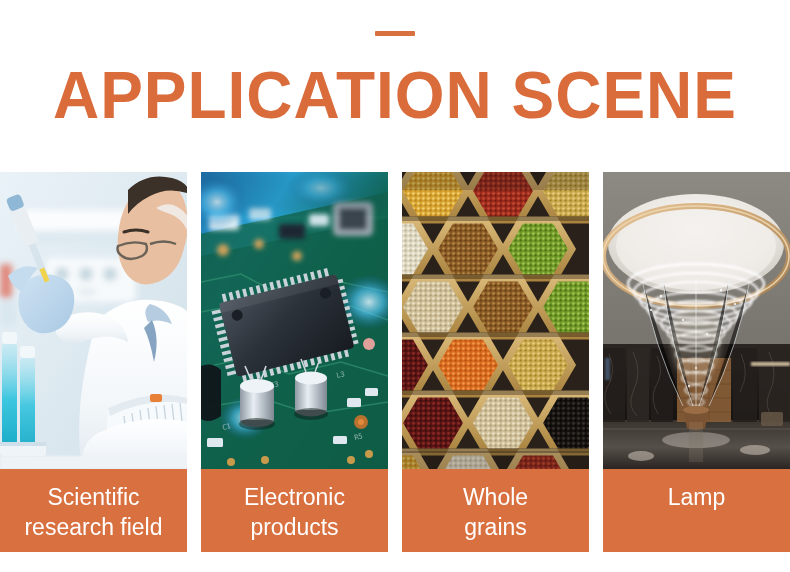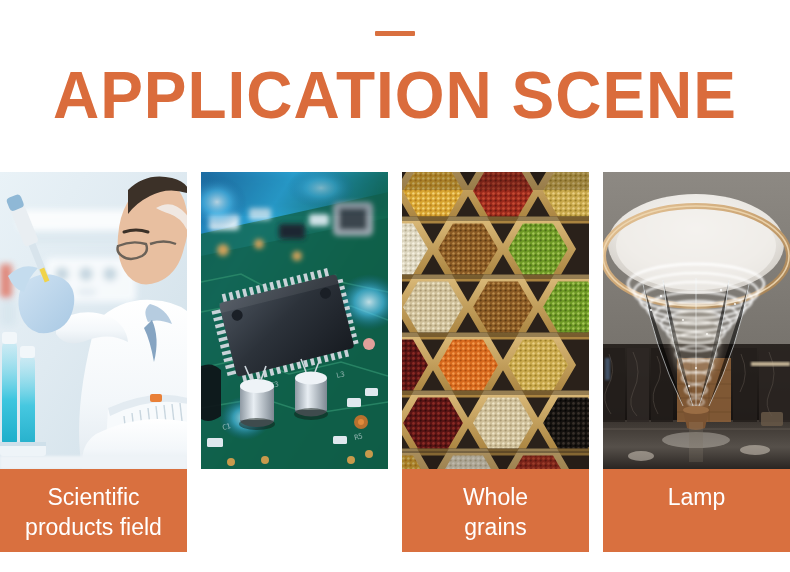--- a/index.html
+++ b/index.html
@@ -202,21 +202,21 @@
                 <path d="M180 231 l2 18"></path>
             </g>
           </g>
 
           <path d="M96 262 q44 -22 92 -12 l0 47 l-104 0 q-6 -22 12 -35 z" fill="url(#coat)"></path>
 
           <rect x="0" y="284" width="187" height="13" fill="#eef3f7" filter="url(#softLab)"></rect>
         </svg>
       </div>
       <div class="card-caption">Scientific
-products field</div>
+research field</div>
     </div>
 
     <div class="card">
       <div class="card-photo">
         <svg viewBox="0 0 187 297" preserveAspectRatio="xMidYMid slice" xmlns="http://www.w3.org/2000/svg">
           <defs>
             <linearGradient id="pcbBg" x1="0" y1="0" x2="1" y2="1">
               <stop offset="0%" stop-color="#1d6fa8"></stop>
               <stop offset="25%" stop-color="#2aa6d8"></stop>
               <stop offset="55%" stop-color="#0f6a55"></stop>
@@ -379,20 +379,22 @@
             <text x="70" y="216" transform="rotate(-14 70 216)">C3</text>
             <text x="136" y="206" transform="rotate(-14 136 206)">L3</text>
             <text x="154" y="268" transform="rotate(-14 154 268)">R5</text>
             <text x="22" y="258" transform="rotate(-14 22 258)">C1</text>
           </g>
 
           <rect width="187" height="297" fill="none"></rect>
           <rect x="0" y="0" width="187" height="40" fill="#0b2b3a" opacity="0.12" filter="url(#blurPcbHard)"></rect>
         </svg>
       </div>
+      <div class="card-caption">Electronic
+products</div>
     </div>
 
     <div class="card">
       <div class="card-photo">
         <svg viewBox="0 0 187 297" preserveAspectRatio="xMidYMid slice" xmlns="http://www.w3.org/2000/svg">
           <defs>
             <pattern id="gr1" width="5" height="5" patternUnits="userSpaceOnUse">
               <rect width="5" height="5" fill="#d8a531"></rect>
               <circle cx="1.4" cy="1.4" r="1.2" fill="#f3d378"></circle>
               <circle cx="3.6" cy="3.4" r="1.1" fill="#b8801d"></circle>

